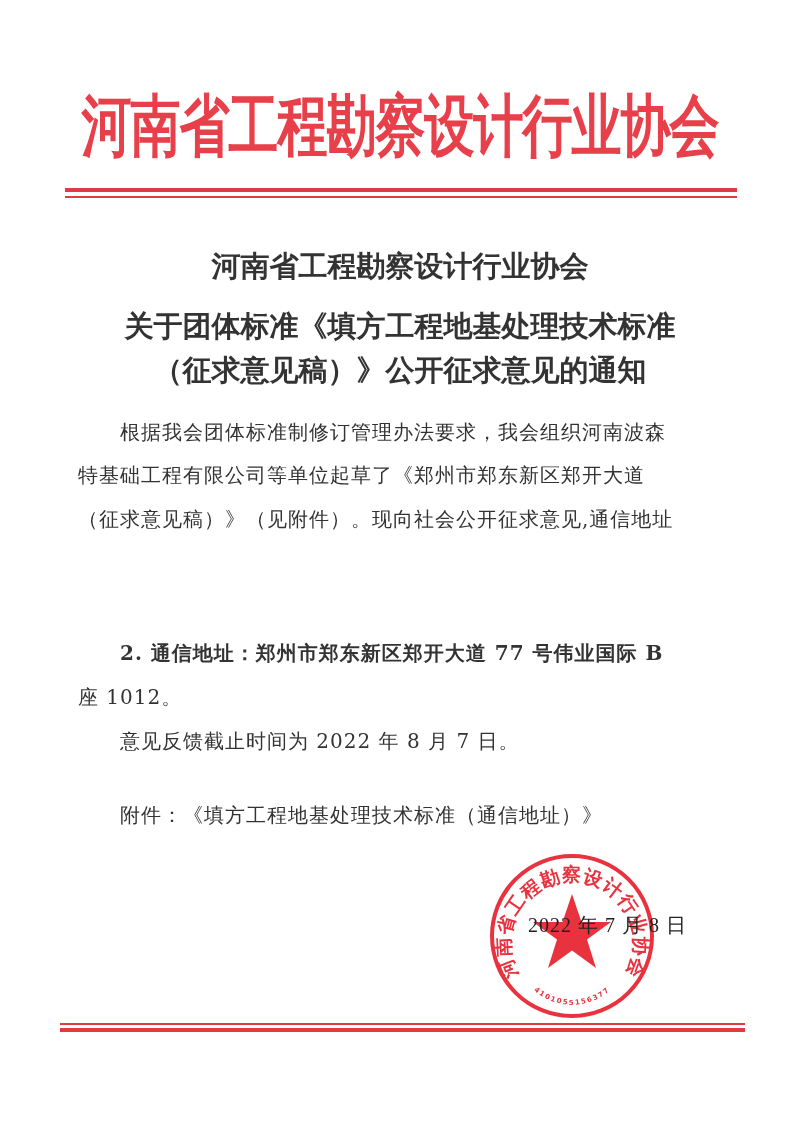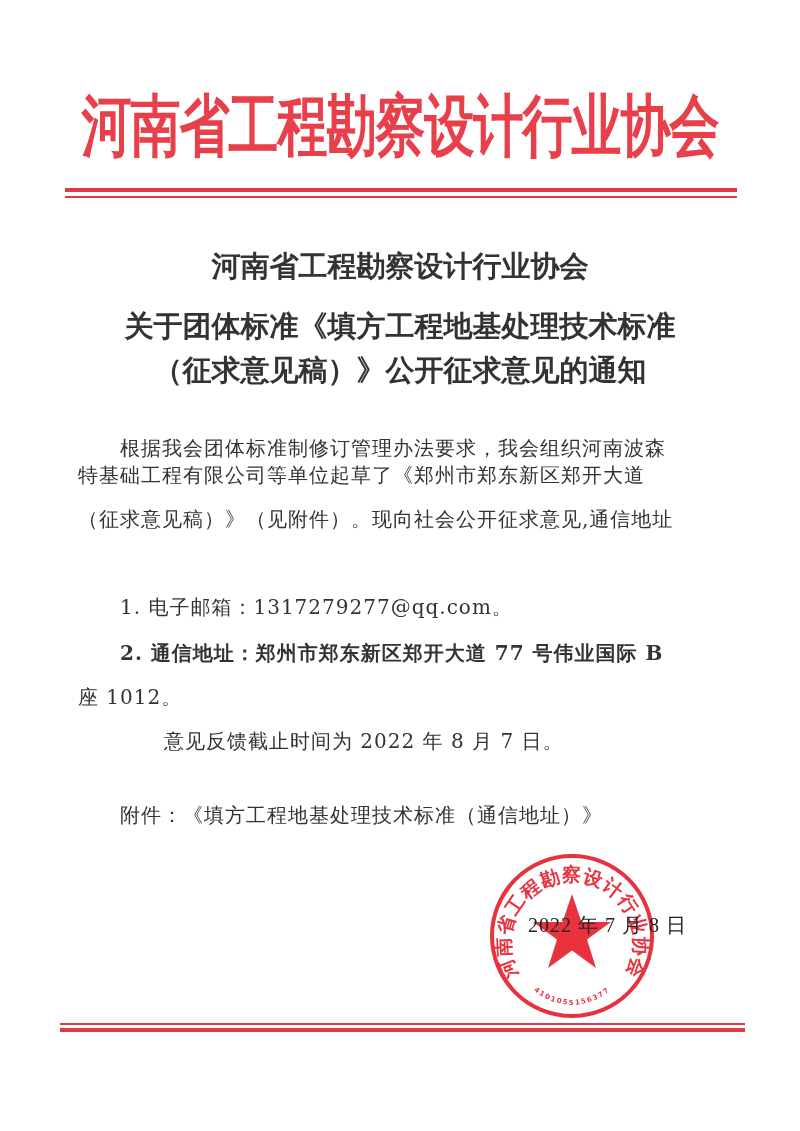--- a/index.html
+++ b/index.html
@@ -24,27 +24,26 @@
 <div class="abs masthead">河南省工程勘察设计行业协会</div>
 
 <div class="abs rule" style="left:65px; top:188px; width:672px; height:4px;"></div>
 <div class="abs rule" style="left:65px; top:196px; width:672px; height:2px;"></div>
 
 <div class="abs title" style="top:248px;">河南省工程勘察设计行业协会</div>
 <div class="abs title" style="top:308px;">关于团体标准《填方工程地基处理技术标准</div>
 <div class="abs title" style="top:352px;">（征求意见稿）》公开征求意见的通知</div>
 
 <div class="abs para" style="top:410px; height:420px;">
-  <div class="line" style="left:42px; top:17px;">根据我会团体标准制修订管理办法要求，我会组织河南波森</div>
+  <div class="line" style="left:42px; top:1px;">根据我会团体标准制修订管理办法要求，我会组织河南波森</div>
   <div class="line" style="left:0; top:44px;">特基础工程有限公司等单位起草了《郑州市郑东新区郑开大道</div>
   <div class="line" style="left:0; top:88px;">（征求意见稿）》（见附件）。现向社会公开征求意见,通信地址</div>
-  <div class="line" style="left:42px; top:176px;">1.  电子邮箱：1317279277@qq.com。</div>
   <div class="line" style="left:42px; top:222px;font-weight:bold;">2.  通信地址：郑州市郑东新区郑开大道 77 号伟业国际 B</div>
   <div class="line" style="left:0; top:266px;text-align:right;">座 1012。</div>
-  <div class="line" style="left:42px; top:310px;margin-left:44px;">意见反馈截止时间为 2022 年 8 月 7 日。</div>
+  <div class="line" style="left:42px; top:310px;">意见反馈截止时间为 2022 年 8 月 7 日。</div>
   <div class="line" style="left:42px; top:384px;">附件：《填方工程地基处理技术标准（通信地址）》</div>
 </div>
 
 <svg class="abs stamp" viewBox="0 0 168 168">
   <defs>
     <path id="ringPath" d="M 28 118 A 62 62 0 1 1 140 118"></path>
     <path id="codePath" d="M 38 130 A 58 58 0 0 0 130 130"></path>
   </defs>
   <circle cx="84" cy="84" r="80" fill="none" stroke="#e8333f" stroke-width="4"></circle>
   <polygon points="84,42 93.5,70 123,70 99,87.5 108,116 84,98.5 60,116 69,87.5 45,70 74.5,70" fill="#e8333f"></polygon>

